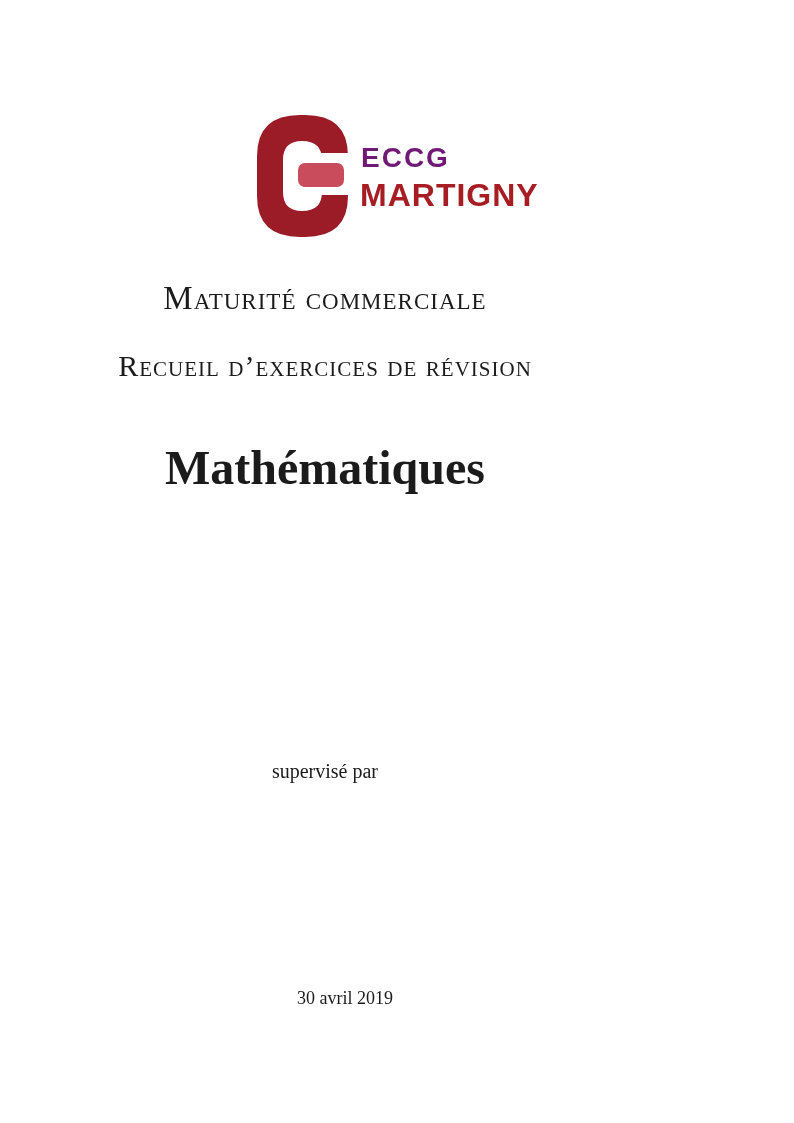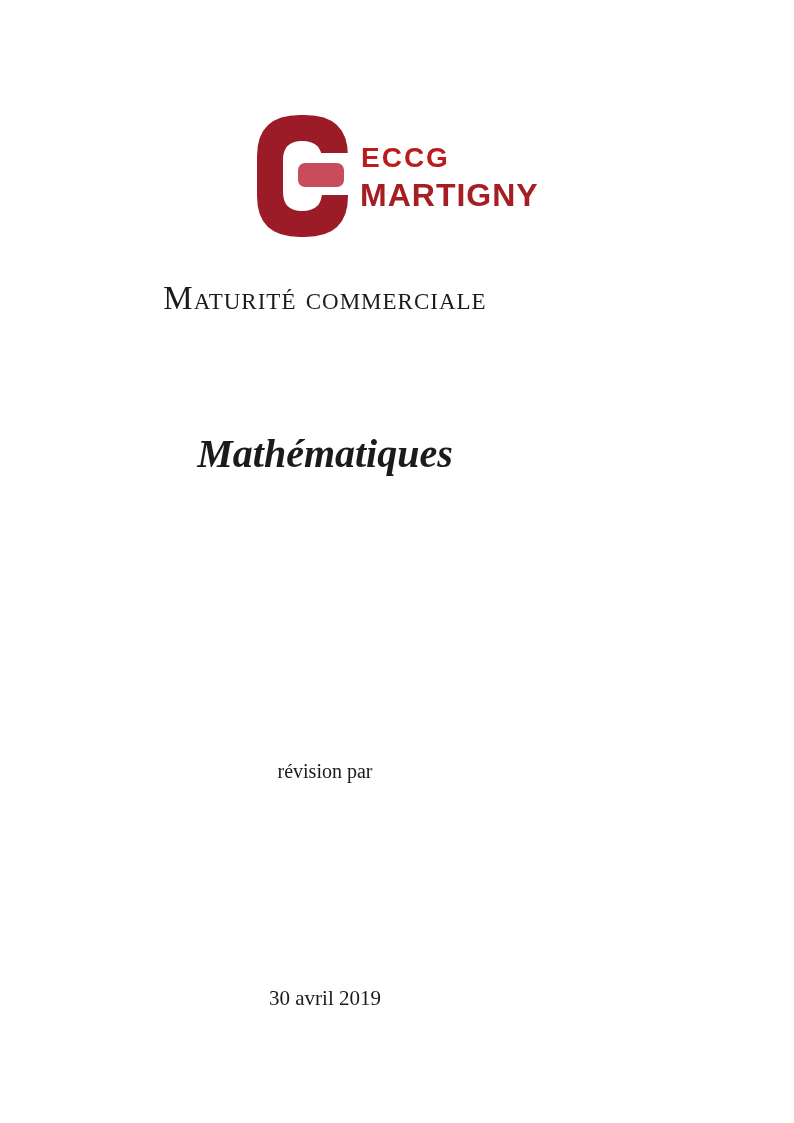--- a/index.html
+++ b/index.html
@@ -35,21 +35,21 @@
     font-family: "Liberation Sans", "DejaVu Sans", sans-serif;
     font-weight: bold;
     white-space: nowrap;
   }
   .logo-eccg {
     left: 104px;
     top: 29px;
     font-size: 28px;
     line-height: 28px;
     letter-spacing: 2px;
-    color: #b91c1c;
+    color: #701a75;
   }
   .logo-martigny {
     left: 103px;
     top: 64px;
     font-size: 32px;
     line-height: 32px;
     letter-spacing: 1px;
     color: #a61e23;
   }
 
@@ -69,25 +69,24 @@
     letter-spacing: 1px;
   }
   .subtitle {
     top: 348px;
     font-size: 30px;
     line-height: 36px;
     font-variant: small-caps;
     letter-spacing: 1px;
   }
   .main-title {
-    top: 431px;
-    font-size: 40px;
+    top: 445px;
+    font-size: 48px;
     line-height: 46px;
     font-weight: bold;
-    font-style: italic;
   }
   .authors {
     top: 548px;
     font-size: 25px;
     line-height: 30px;
   }
   .authors .first-name,
   .authors .author-sep {
     font-style: italic;
   }
@@ -97,22 +96,23 @@
   .supervisor {
     top: 760px;
     font-size: 20px;
     line-height: 22px;
   }
   .supervisor .sc {
     font-variant: small-caps;
   }
   .date-line {
     top: 986px;
-    font-size: 21px;
+    font-size: 18px;
     line-height: 25px;
+    margin-left: 20px;
   }
 </style>
 </head>
 <body>
 
 <div class="page">
 
   <div class="logo">
     <svg class="logo-mark" width="92" height="122" viewBox="0 0 92 122" aria-hidden="true">
 
@@ -122,23 +122,24 @@
       <rect x="42" y="38" width="50" height="42" fill="#ffffff"></rect>
 
       <rect x="41" y="48" width="46" height="24" rx="7" fill="#c84c5b"></rect>
     </svg>
     <div class="logo-line logo-eccg">ECCG</div>
     <div class="logo-line logo-martigny">MARTIGNY</div>
   </div>
 
   <div class="centerline series-title">Maturité commerciale</div>
 
+  <div class="centerline subtitle">Recueil d’exercices de révision</div>
 
   <div class="centerline main-title">Mathématiques</div>
 
 
   <div class="centerline supervisor">
-    <div>révision par</div>
+    <div>supervisé par</div>
   </div>
 
   <div class="centerline date-line">30 avril 2019</div>
 
 </div>
 
 </body></html>

